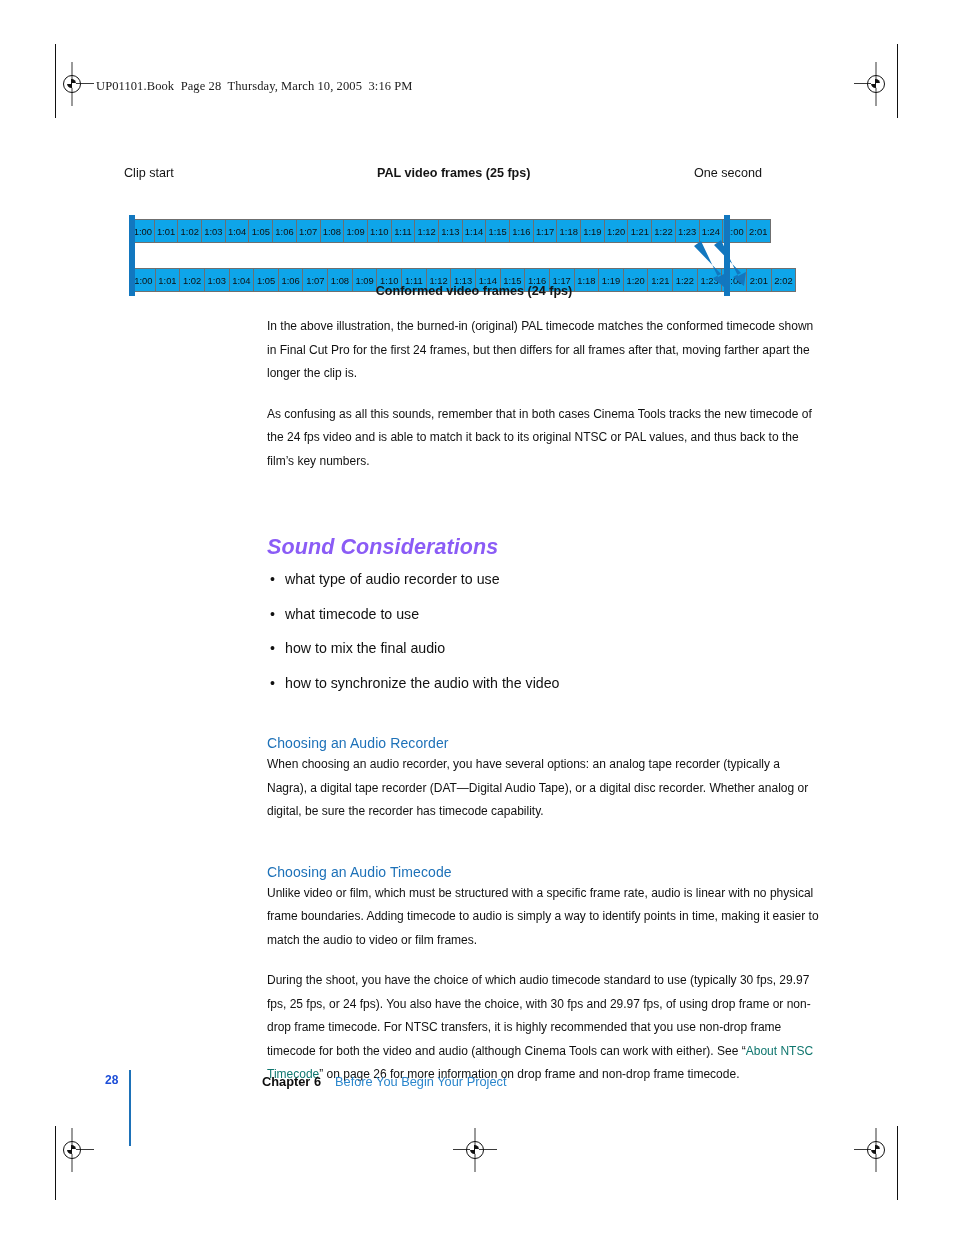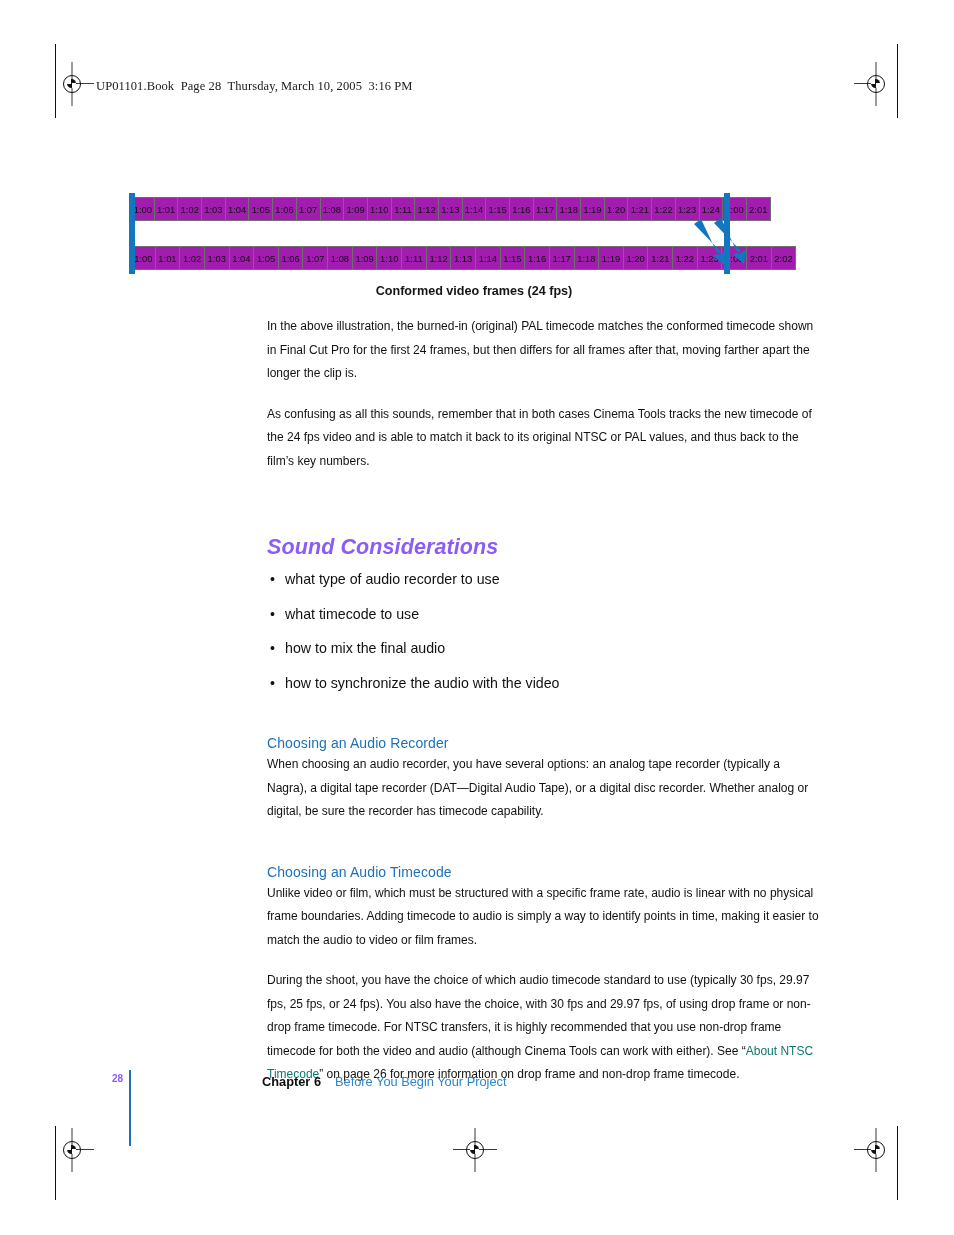--- a/index.html
+++ b/index.html
@@ -60,21 +60,21 @@
 
   .strip-area { position: relative; height: 88px; }
 
   .frame-row { position: absolute; display: flex; height: 24px; }
   .frame-row.row-top { left: 7px; top: 31px; }
   .frame-row.row-bottom { left: 7px; top: 80px; }
 
   .frame-cell {
     border: 1px solid #6f6f6f;
     border-left-width: 0;
-    background: #a21caf;
+    background: #0ea5e9;
     font-size: 9.4px;
     color: #101010;
     display: flex; align-items: center; justify-content: center;
     height: 24px;
   }
   .frame-cell:first-child { border-left-width: 1px; }
 
   .row-top .frame-cell { width: 23.7px; }
   .row-bottom .frame-cell { width: 24.65px; }
 
@@ -131,21 +131,21 @@
   }
   ul.bullets li .dot {
     position: absolute; left: 3px; top: 0; font-size: 14.2px; line-height: 23.5px;
   }
 
   a.xref { color: #0f766e; text-decoration: none; text-align: right; }
 
   
   .footer { position: absolute; left: 104px; top: 1070px; width: 740px; height: 80px; }
   .footer .page-num {
-    position: absolute; left: 8px; top: 3px; font-size: 10px; font-weight: bold; color: #8b5cf6;
+    position: absolute; left: 1px; top: 3px; font-size: 12px; font-weight: bold; color: #1d4ed8;
   }
   .footer .rule {
     position: absolute; left: 25px; top: 0px; width: 1.6px; height: 76px; background: #1d71b8;
   }
   .footer .chapter-label {
     position: absolute; left: 158px; top: 4px; font-size: 12.8px; font-weight: bold; color: #0d0d0d;
     white-space: nowrap;
   }
   .footer .chapter-title {
     position: absolute; left: 231px; top: 4px; font-size: 12.8px; color: #2b86cc; white-space: nowrap;
@@ -182,20 +182,25 @@
 <div class="reg-mark half-h-left" style="left:854px; top:1128px;">
   <div class="vline"></div>
     <div class="hline"></div>
     <div class="ring"></div>
 </div>
 
 <div class="running-header">UP01101.Book  Page 28  Thursday, March 10, 2005  3:16 PM</div>
 
 <div class="figure">
 
+  <div class="fig-labels">
+    <span class="fig-label clip-start">Clip start</span>
+    <span class="fig-label pal-title">PAL video frames (25 fps)</span>
+    <span class="fig-label one-second">One second</span>
+  </div>
 
   <div class="strip-area">
     <div class="frame-row row-top">
         <div class="frame-cell">1:00</div>
         <div class="frame-cell">1:01</div>
         <div class="frame-cell">1:02</div>
         <div class="frame-cell">1:03</div>
         <div class="frame-cell">1:04</div>
         <div class="frame-cell">1:05</div>
         <div class="frame-cell">1:06</div>

